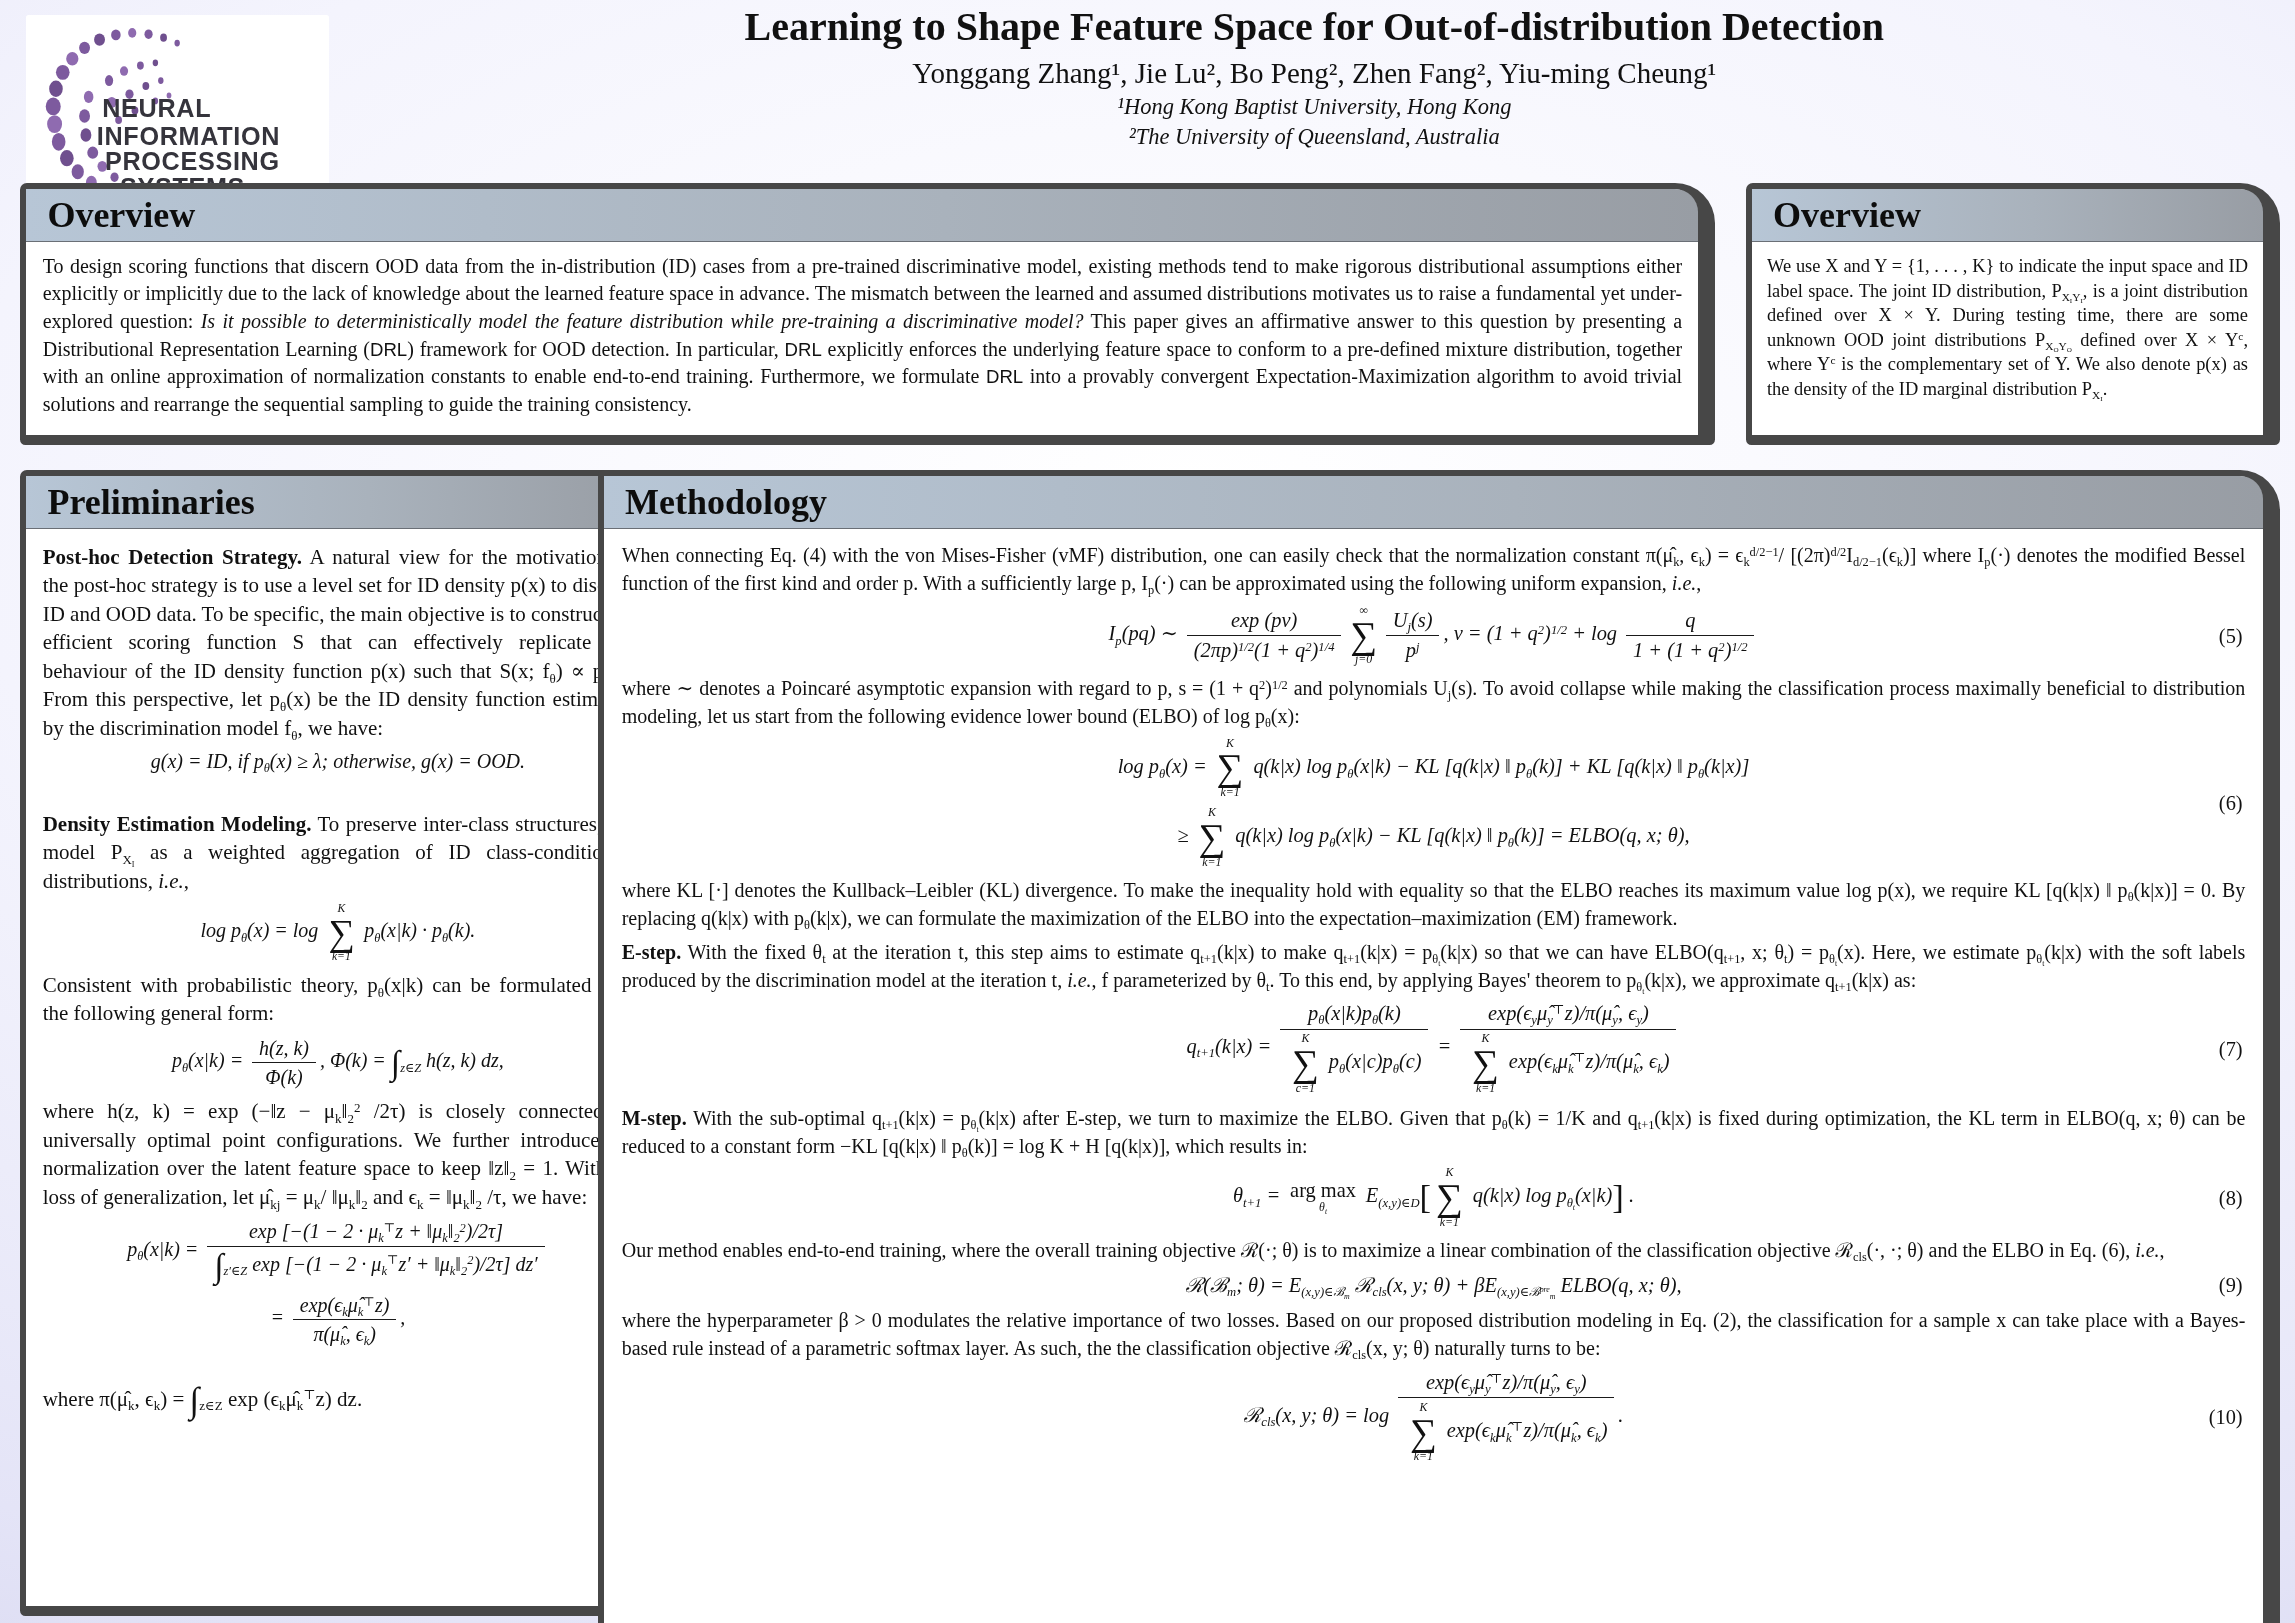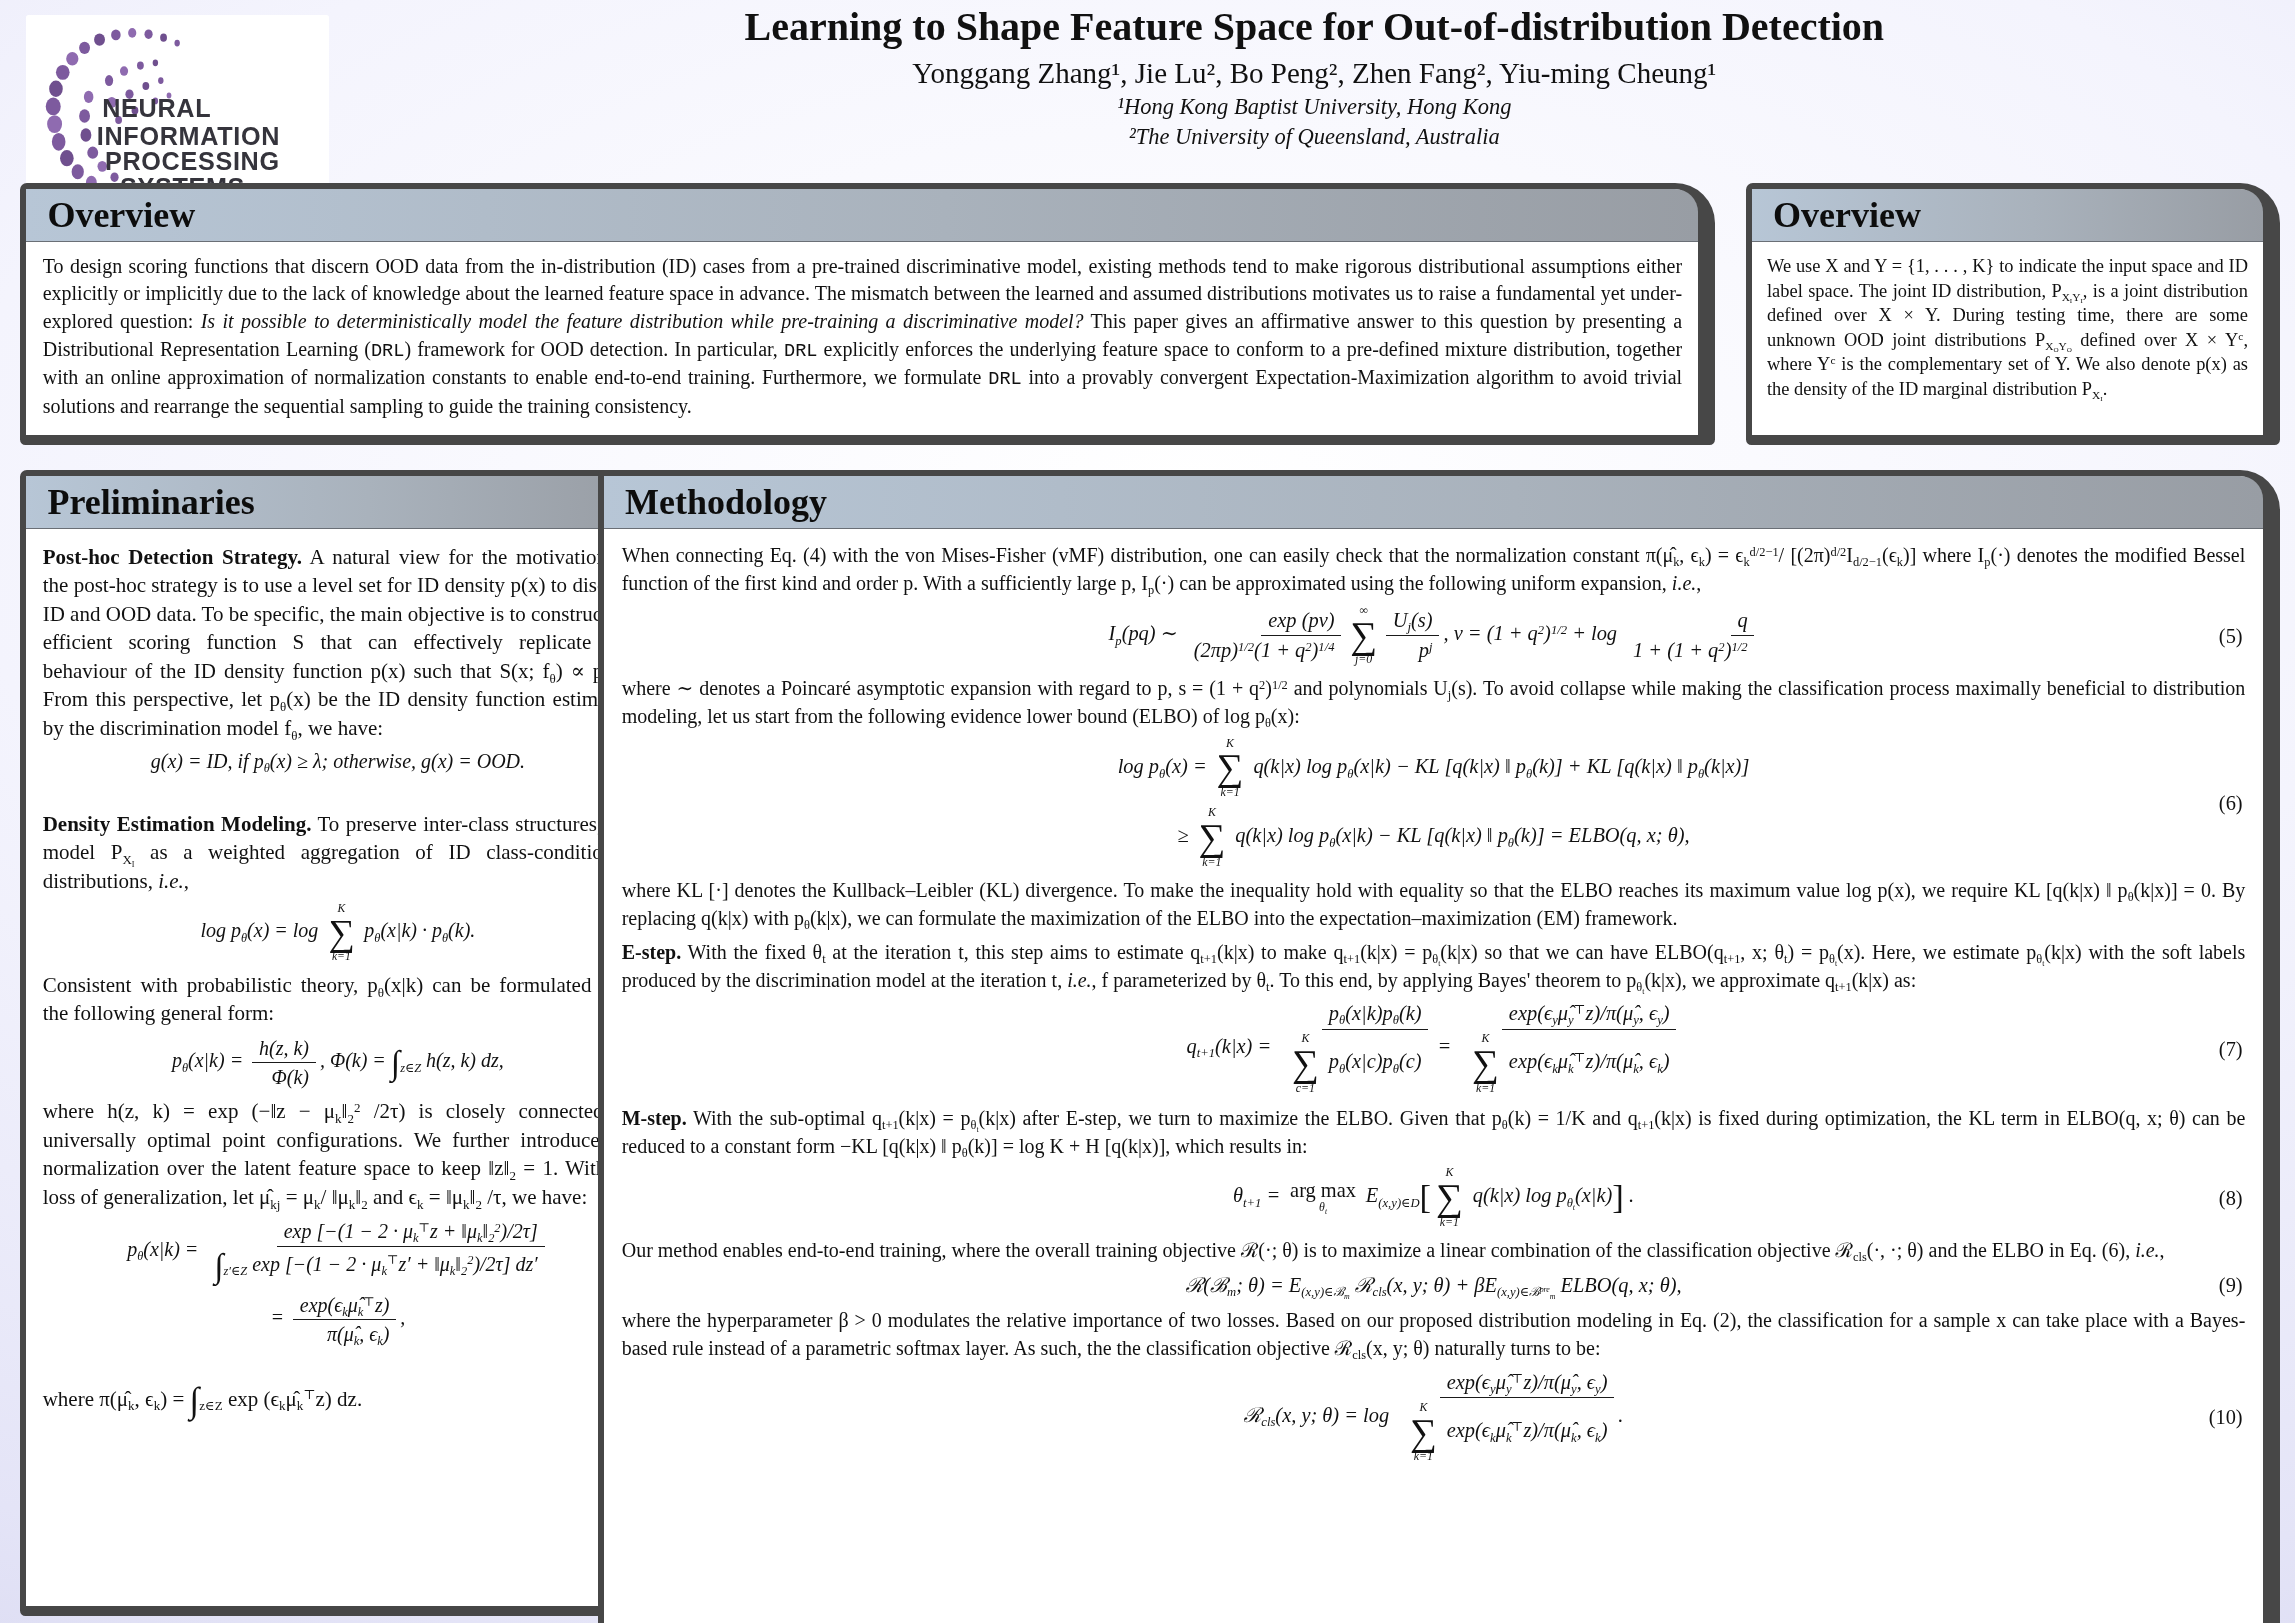--- a/index.html
+++ b/index.html
@@ -34,25 +34,25 @@
   .ov-right {left:1746px; top:183px; width:534px;  height:262px;}
   .prelim   {left:20.4px;   top:470px; width:646px;  height:1146px;}
   .method   {left:598px;  top:470px; width:1682px; height:1346px;}
   .ovl-body {padding:5.4px 16.3px;  font-size:20px; line-height:1.38;}
   .ovr-body {padding:6.8px 15px; font-size:18.4px; line-height:1.33;}
   .prelim-body{padding:8.2px 16.3px; font-size:21px; line-height:1.36;}
   .method-body{padding:6.8px 17.7px; font-size:20px; line-height:1.40;}
   
   .mbold{font-weight:bold;}
   .mital{font-style:italic;}
-  .mmono{font-family:Liberation Mono, monospace; font-size:0.93em;}
+  .mmono{font-family:Liberation Sans, sans-serif; font-size:0.93em;}
   sub.msub{font-size:0.62em; vertical-align:-0.35em; line-height:0;}
   sup.msup{font-size:0.62em; vertical-align:0.5em; line-height:0;}
   .mbig{font-size:1.7em; font-style:normal; vertical-align:middle; line-height:1;}
-  .mfrac{display:inline-flex; flex-direction:column; text-align:center; vertical-align:middle; margin:0 4.1px; line-height:1.15;align-items:flex-end;}
+  .mfrac{display:inline-flex; flex-direction:column; text-align:center; vertical-align:middle; margin:0 4.1px; line-height:1.15;}
   .mnum{display:block; padding:2px 6.8px 2.7px; border-bottom:1.7px solid #1a1a1a;}
   .mden{display:block; padding:2.7px 6.8px 1.4px;}
   .mop{display:inline-flex; flex-direction:column; align-items:center; vertical-align:middle; margin:0 4.8px; line-height:1;}
   .mopg{font-size:1.85em; line-height:0.95; font-style:normal;}
   .mop-s .mopg{font-size:1em; font-style:normal;}
   .moplim{font-size:0.58em; line-height:1.15;}
   .equation{position:relative; margin:6.8px 0; text-align:center; font-style:italic;}
   .eq-lines{display:inline-flex; flex-direction:column; gap:6.8px; max-width:94%;}
   .eq-line{display:block; text-align:center; line-height:1.25;}
   .eq-num{position:absolute; right:2.7px; top:50%; transform:translateY(-50%); font-style:normal;}

